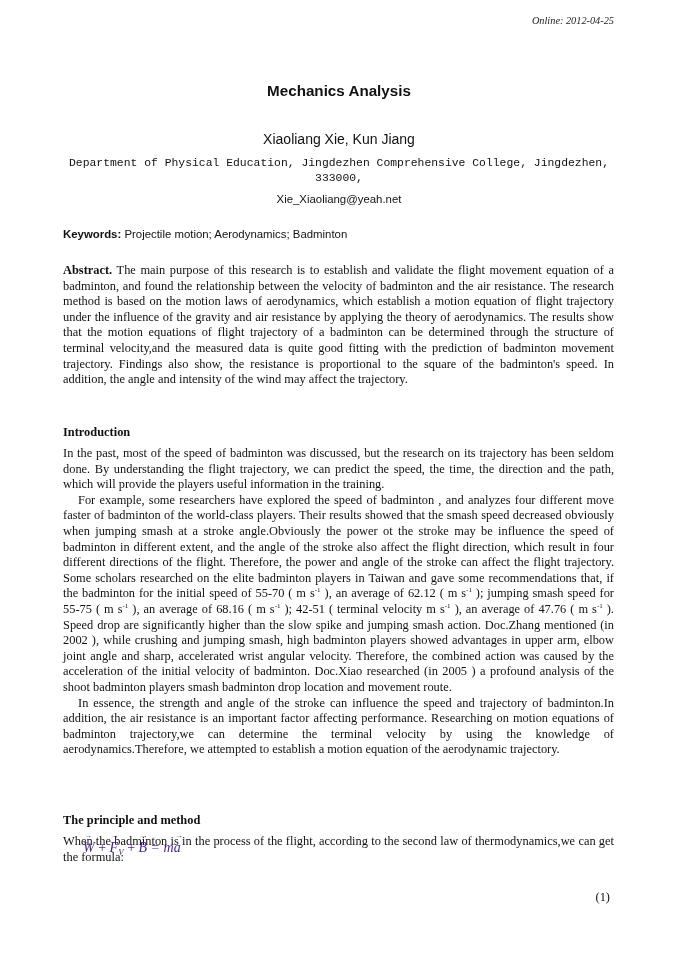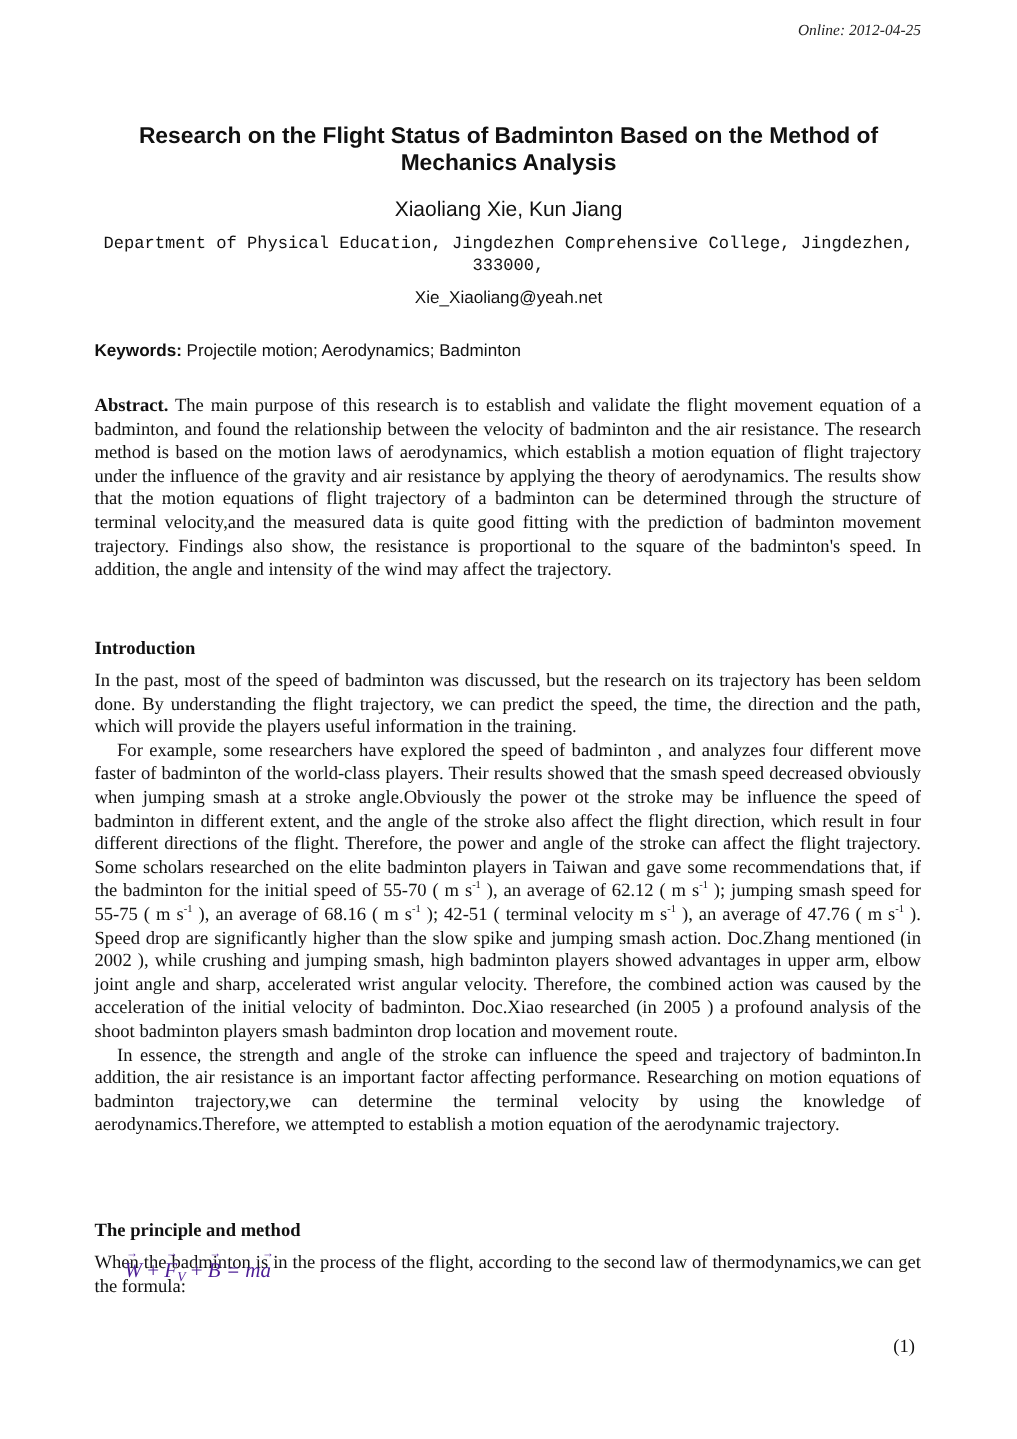--- a/index.html
+++ b/index.html
@@ -30,21 +30,20 @@
   .eq-num { position: absolute; right: 68px; top: 890px; font-family: "Liberation Serif", serif; font-size: 12.4px; }
 </style>
 </head>
 <body>
 
 <div class="page">
 
   <div class="hdr-right">Online: 2012-04-25</div>
 
   <div class="title">
-    <div>Research on the Flight Status of Badminton Based on the Method of</div>
     <div>Mechanics Analysis</div>
   </div>
 
   <div class="authors">Xiaoliang Xie, Kun Jiang</div>
 
   <div class="affil">
     <div>Department of Physical Education, Jingdezhen Comprehensive College, Jingdezhen, 333000,</div>
   </div>
 
   <div class="email">Xie_Xiaoliang@yeah.net</div>

